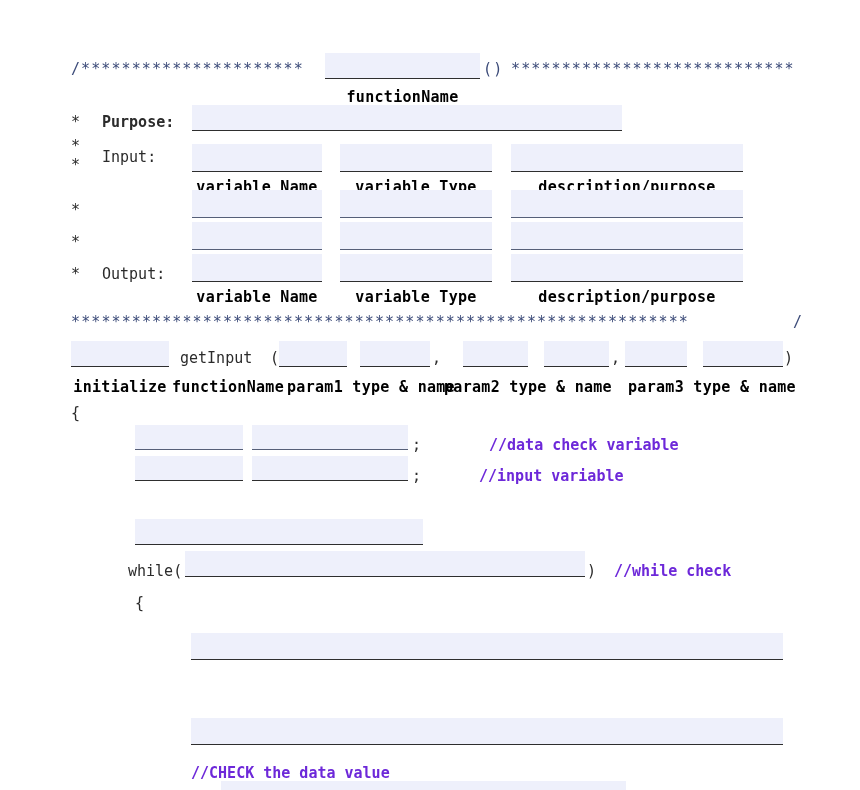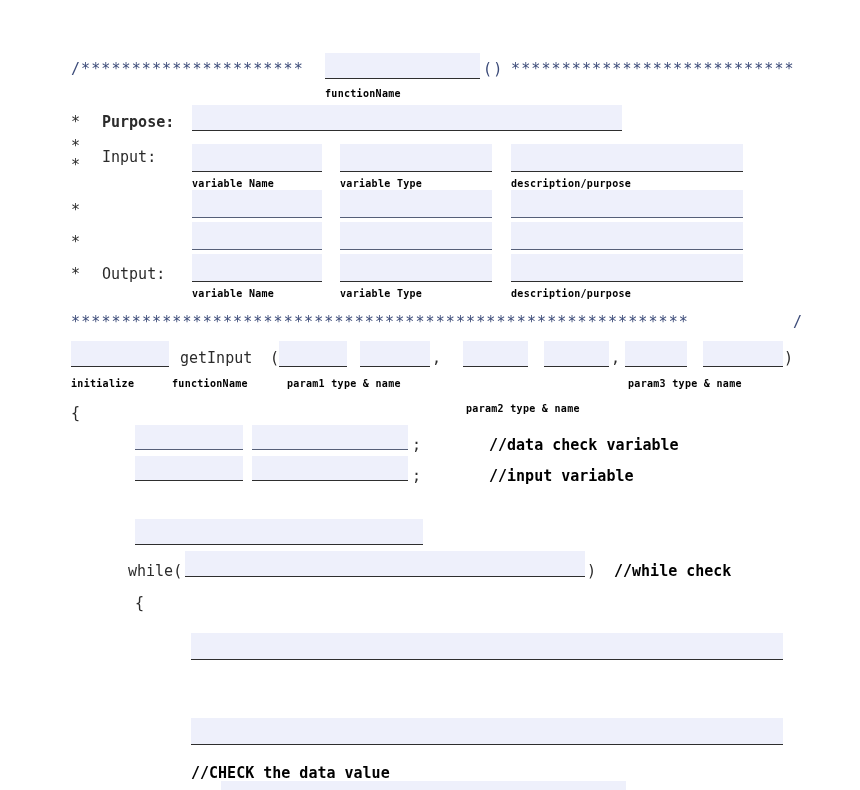--- a/index.html
+++ b/index.html
@@ -14,26 +14,26 @@
   .code{
     font-family:"DejaVu Sans Mono","Liberation Mono",monospace;
     font-size:15px;color:#2b2b2b;white-space:pre;letter-spacing:0px;
   }
   .stars{
     font-family:"DejaVu Sans Mono","Liberation Mono",monospace;
     font-size:15px;color:#3b4a78;white-space:pre;letter-spacing:1.1px;
   }
   .cmt{
     font-family:"DejaVu Sans Mono","Liberation Mono",monospace;
-    font-size:15px;font-weight:bold;color:#000000;white-space:pre;
+    font-size:15px;font-weight:bold;color:#6d28d9;white-space:pre;
   }
   .lbl{
     font-family:"DejaVu Sans Mono","Liberation Mono",monospace;
-    font-size:10px;font-weight:bold;color:#000;white-space:pre;
-    letter-spacing:0.3px;
+    font-size:15px;font-weight:bold;color:#000;white-space:pre;
+    text-align:center;letter-spacing:0.3px;
   }
   
   .fld{
     position:absolute;background:#eef0fb;border-bottom:1.6px solid #2e2e2e;
     box-sizing:border-box;
   }
   .fld.thin{border-bottom:1.4px solid #555f78;}
   .abs{position:absolute;}
 </style>
 </head>
@@ -102,34 +102,34 @@
   <div class="fld" style="left:544px;top:341px;width:65px;height:26px;"></div>
   <div class="code abs" style="left:611px;top:349px;">,</div>
 
   <div class="fld" style="left:625px;top:341px;width:62px;height:26px;"></div>
   <div class="fld" style="left:703px;top:341px;width:80px;height:26px;"></div>
   <div class="code abs" style="left:784px;top:349px;">)</div>
 
   <div class="lbl abs" style="left:71px;top:378px;width:98px;">initialize</div>
   <div class="lbl abs" style="left:172px;top:378px;width:103px;">functionName</div>
   <div class="lbl abs" style="left:287px;top:378px;width:144px;">param1 type &amp; name</div>
-  <div class="lbl abs" style="left:466px;top:378px;width:144px;margin-top:25px;">param2 type &amp; name</div>
+  <div class="lbl abs" style="left:444px;top:378px;width:144px;">param2 type &amp; name</div>
   <div class="lbl abs" style="left:628px;top:378px;width:144px;">param3 type &amp; name</div>
 
   <div class="code abs" style="left:71px;top:404px;">{</div>
 
   <div class="fld thin" style="left:135px;top:425px;width:108px;height:25px;"></div>
   <div class="fld thin" style="left:252px;top:425px;width:156px;height:25px;"></div>
   <div class="code abs" style="left:412px;top:436px;">;</div>
   <div class="cmt abs" style="left:489px;top:436px;">//data check variable</div>
 
   <div class="fld" style="left:135px;top:456px;width:108px;height:25px;"></div>
   <div class="fld" style="left:252px;top:456px;width:156px;height:25px;"></div>
   <div class="code abs" style="left:412px;top:467px;">;</div>
-  <div class="cmt abs" style="left:489px;top:467px;">//input variable</div>
+  <div class="cmt abs" style="left:479px;top:467px;">//input variable</div>
 
   <div class="fld" style="left:135px;top:519px;width:288px;height:26px;"></div>
 
   <div class="code abs" style="left:128px;top:562px;">while(</div>
   <div class="fld" style="left:185px;top:551px;width:400px;height:26px;"></div>
   <div class="code abs" style="left:587px;top:562px;">)</div>
   <div class="cmt abs" style="left:614px;top:562px;">//while check</div>
 
   <div class="code abs" style="left:135px;top:594px;">{</div>
 

